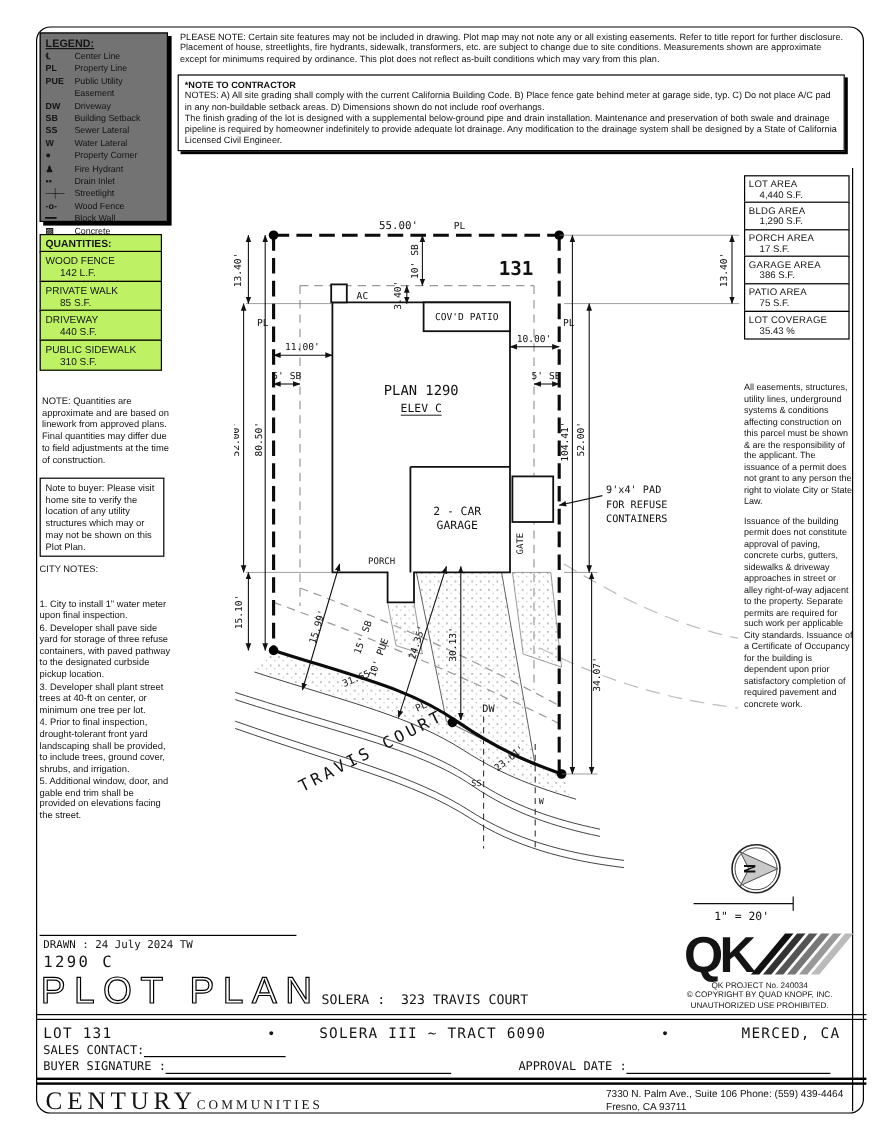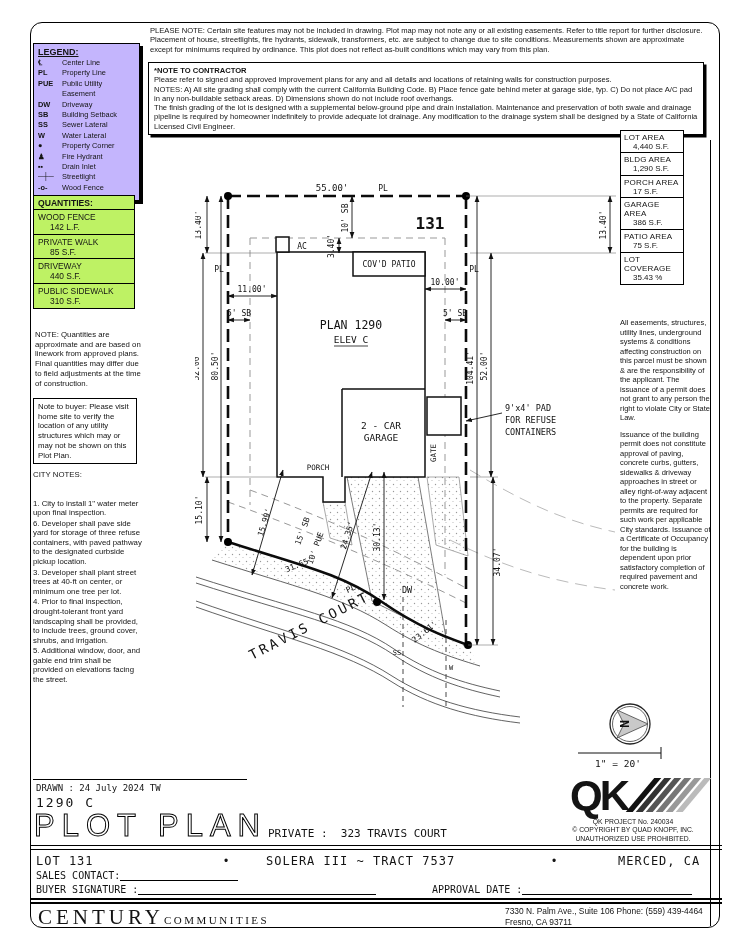--- a/index.html
+++ b/index.html
@@ -5,32 +5,32 @@
   *{margin:0;padding:0;box-sizing:border-box}
   html,body{width:729px;height:947px}
   body{position:relative;background:#fff;color:#141414;font-family:"Liberation Sans",sans-serif;overflow:hidden}
   .abs{position:absolute}
   .mono{font-family:"DejaVu Sans Mono",monospace}
 
   .sheet{left:30px;top:22px;width:690px;height:906px;border:1.6px solid #000;border-radius:12px}
   .rline{left:710px;top:140px;height:786px;border-left:1.2px solid #000}
 
   
-  .legend{left:33px;top:43px;width:107px;height:158px;border:1.6px solid #000;box-shadow:3px 3px 0 #000;background:#c4b5fd;padding:3px 4px}
+  .legend{left:33px;top:27px;width:107px;height:158px;border:1.6px solid #000;box-shadow:3px 3px 0 #000;background:#737373;padding:3px 4px}
   .legend-title{font-size:9px;font-weight:bold;text-decoration:underline;margin-bottom:1px}
   .lrow{display:flex;font-size:7.4px;line-height:10.4px}
   .lsym{width:24px;flex:0 0 24px;font-weight:bold;font-size:7.4px}
 
   
   .top-note{left:150px;top:26px;width:556px;font-size:7.6px;line-height:1.22}
   .contractor{left:148px;top:62px;width:556px;border:1.4px solid #000;box-shadow:2.5px 2.5px 0 #000;background:#fff;padding:3px 5px;font-size:7.6px;line-height:1.22}
   .contractor .t{font-weight:bold}
 
   
-  .areas{left:620px;top:131px;width:64px}
+  .areas{left:620px;top:147px;width:88px}
   .acell{border:1.4px solid #000;margin-top:-1.4px;padding:2px 3px;background:#fff}
   .alab{font-size:8px;letter-spacing:.2px}
   .aval{font-size:8px;padding-left:9px}
   .rnotes{left:620px;top:318px;width:91px;font-size:7.5px;line-height:1.27}
   .rnotes p+p{margin-top:7px}
 
   
   .quant{left:33px;top:196px;width:102px}
   .qcell{border:1.4px solid #000;margin-top:-1.4px;padding:2px 4px;background:#bef264}
   .qtitle{font-size:8.6px;font-weight:bold}
@@ -132,21 +132,20 @@
     </div>
   <div class="lrow">
       <span class="lsym">▨</span>
       <span>Concrete</span>
     </div>
 </div>
 
 <div class="abs top-note">PLEASE NOTE:  Certain site features may not be included in drawing.  Plot map may not note any or all existing easements. Refer to title report for further disclosure.  Placement of house, streetlights, fire hydrants, sidewalk, transformers, etc. are subject to change due to site conditions.  Measurements shown are approximate except for minimums required by ordinance.  This plot does not reflect as-built conditions which may vary from this plan.</div>
 <div class="abs contractor">
   <div class="t">*NOTE TO CONTRACTOR</div>
-  <div>Please refer to signed and approved improvement plans for any and all details and locations of retaining walls for construction purposes.</div>
   <div>NOTES:  A) All site grading shall comply with the current California Building Code.  B) Place fence gate behind meter at garage side, typ.  C) Do not place A/C pad in any non-buildable setback areas.  D) Dimensions shown do not include roof overhangs.</div>
   <div>The finish grading of the lot is designed with a supplemental below-ground pipe and drain installation.  Maintenance and preservation of both swale and drainage pipeline is required by homeowner indefinitely to provide adequate lot drainage.  Any modification to the drainage system shall be designed by a State of California Licensed Civil Engineer.</div>
 </div>
 
 <div class="abs areas">
   <div class="acell">
       <div class="alab">LOT AREA</div>
       <div class="aval">4,440 S.F.</div>
     </div>
   <div class="acell">
@@ -358,27 +357,27 @@
   <text x="618" y="767" font-size="9.5" text-anchor="middle">1" = 20'</text>
 </svg>
 
 <div class="abs ln-rev"></div>
 <div class="abs drawn mono">DRAWN :  24 July 2024  TW</div>
 <div class="abs plancode mono">1290  C</div>
 <svg class="abs ptitle" width="250" height="40">
   <text x="4" y="30" font-size="31" letter-spacing="7" fill="#fff" stroke="#000" stroke-width="1" font-family="Liberation Sans, sans-serif">PLOT PLAN</text>
 </svg>
 <div class="abs addr-row mono">
-  <span>PRIVATE :</span>&nbsp;&nbsp;<span>323 TRAVIS COURT</span>
+  <span>SOLERA :</span>&nbsp;&nbsp;<span>323 TRAVIS COURT</span>
 </div>
 <div class="abs dbl"></div>
 
 <div class="abs lotrow mono" style="left:36px">LOT 131</div>
 <div class="abs lotrow" style="left:224px">•</div>
-<div class="abs lotrow mono" style="left:266px">SOLERA III ~ TRACT 7537</div>
+<div class="abs lotrow mono" style="left:266px">SOLERA III ~ TRACT 6090</div>
 <div class="abs lotrow" style="left:552px">•</div>
 <div class="abs lotrow mono" style="left:618px">MERCED, CA</div>
 
 <div class="abs salesrow mono">
   <span>SALES CONTACT:</span><span class="fill" style="width:118px"></span>
 </div>
 <div class="abs sigrow mono" style="left:36px">
   <span>BUYER SIGNATURE :</span><span class="fill" style="width:238px"></span>
 </div>
 <div class="abs sigrow mono" style="left:432px">

